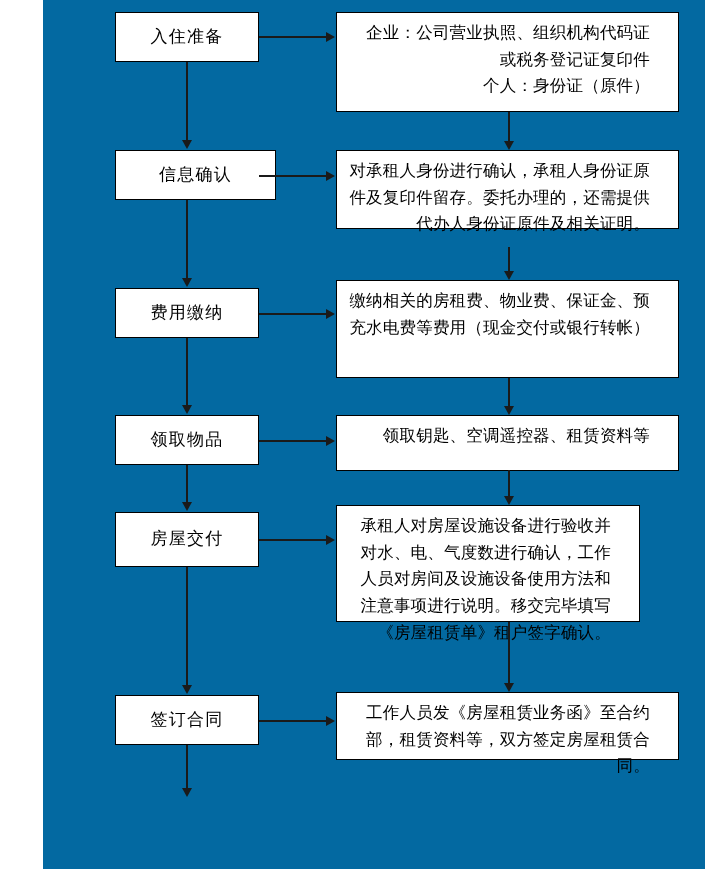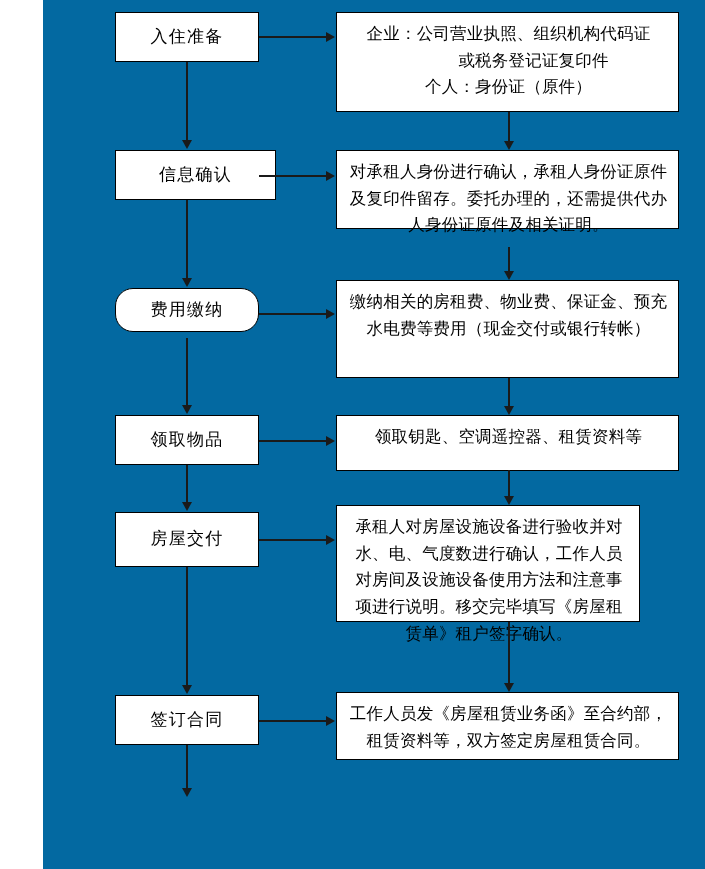--- a/index.html
+++ b/index.html
@@ -25,26 +25,27 @@
   }
   .stage-box {
     display: flex;
     align-items: center;
     justify-content: center;
     font-size: 17px;
     letter-spacing: 1.2px;
     line-height: 1.35;
   }
   .detail-box {
-    padding: 7px 10px 6px 12px;
+    padding: 7px 28px 6px 12px;
     font-size: 16.5px;
     line-height: 1.62;
     letter-spacing: 0.2px;
-    text-align: center;
+    text-align: right;
     white-space: pre-line;
+    font-family: Liberation Serif, serif;
   }
   .arrow-line {
     position: absolute;
     background: #1a1a1a;
   }
   .arrow-v {
     width: 1.6px;
   }
   .arrow-h {
     height: 1.6px;
@@ -72,21 +73,21 @@
 <div id="canvas">
 
   <div class="box stage-box" style="left:72px; top:12px; width:144px; height:50px;">
     <span>入住准备</span>
   </div>
 
   <div class="box stage-box" style="left:72px; top:150px; width:161px; height:50px;">
     <span>信息确认</span>
   </div>
 
-  <div class="box stage-box" style="left:72px; top:288px; width:144px; height:44px;border-radius:18px;">
+  <div class="box stage-box" style="left:72px; top:288px; width:144px; height:50px;">
     <span>费用缴纳</span>
   </div>
 
   <div class="box stage-box" style="left:72px; top:512px; width:144px; height:55px;">
     <span>房屋交付</span>
   </div>
 
   <div class="box stage-box" style="left:72px; top:415px; width:144px; height:50px;">
     <span>领取物品</span>
   </div>

